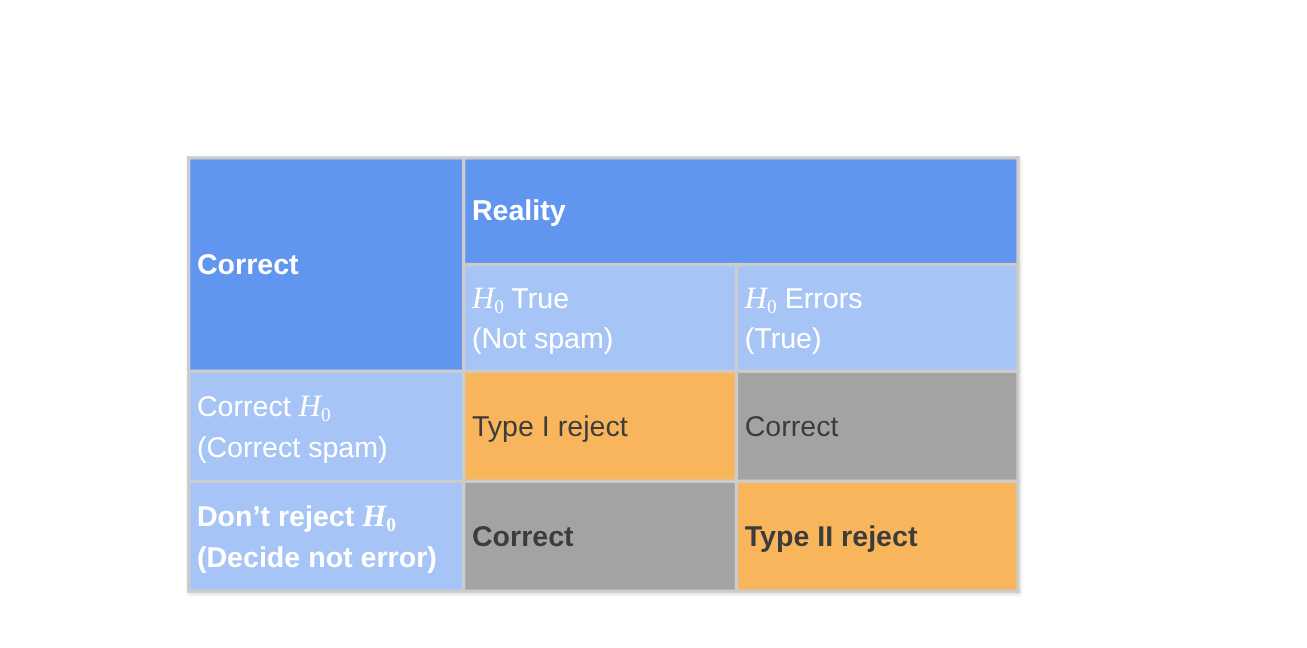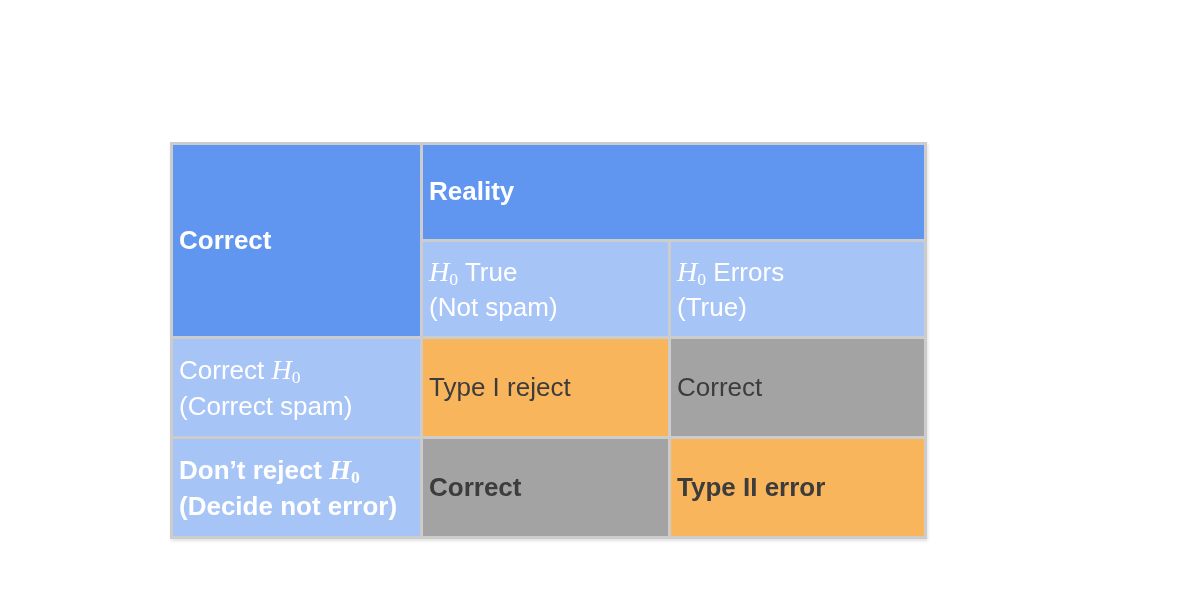--- a/index.html
+++ b/index.html
@@ -113,19 +113,19 @@
       </tr>
       <tr class="row-body2">
         <td class="rowlabel">
           <span>Don’t reject </span><span class="math-h">H</span><sub class="math-sub">0</sub><br>
           <span>(Decide not error)</span>
         </td>
         <td class="cell-correct">
           <span>Correct</span>
         </td>
         <td class="cell-error">
-          <span>Type II error</span>
+          <span>Type II reject</span>
         </td>
       </tr>
     </tbody>
   </table>
 
 </div>
 
 </body></html>

